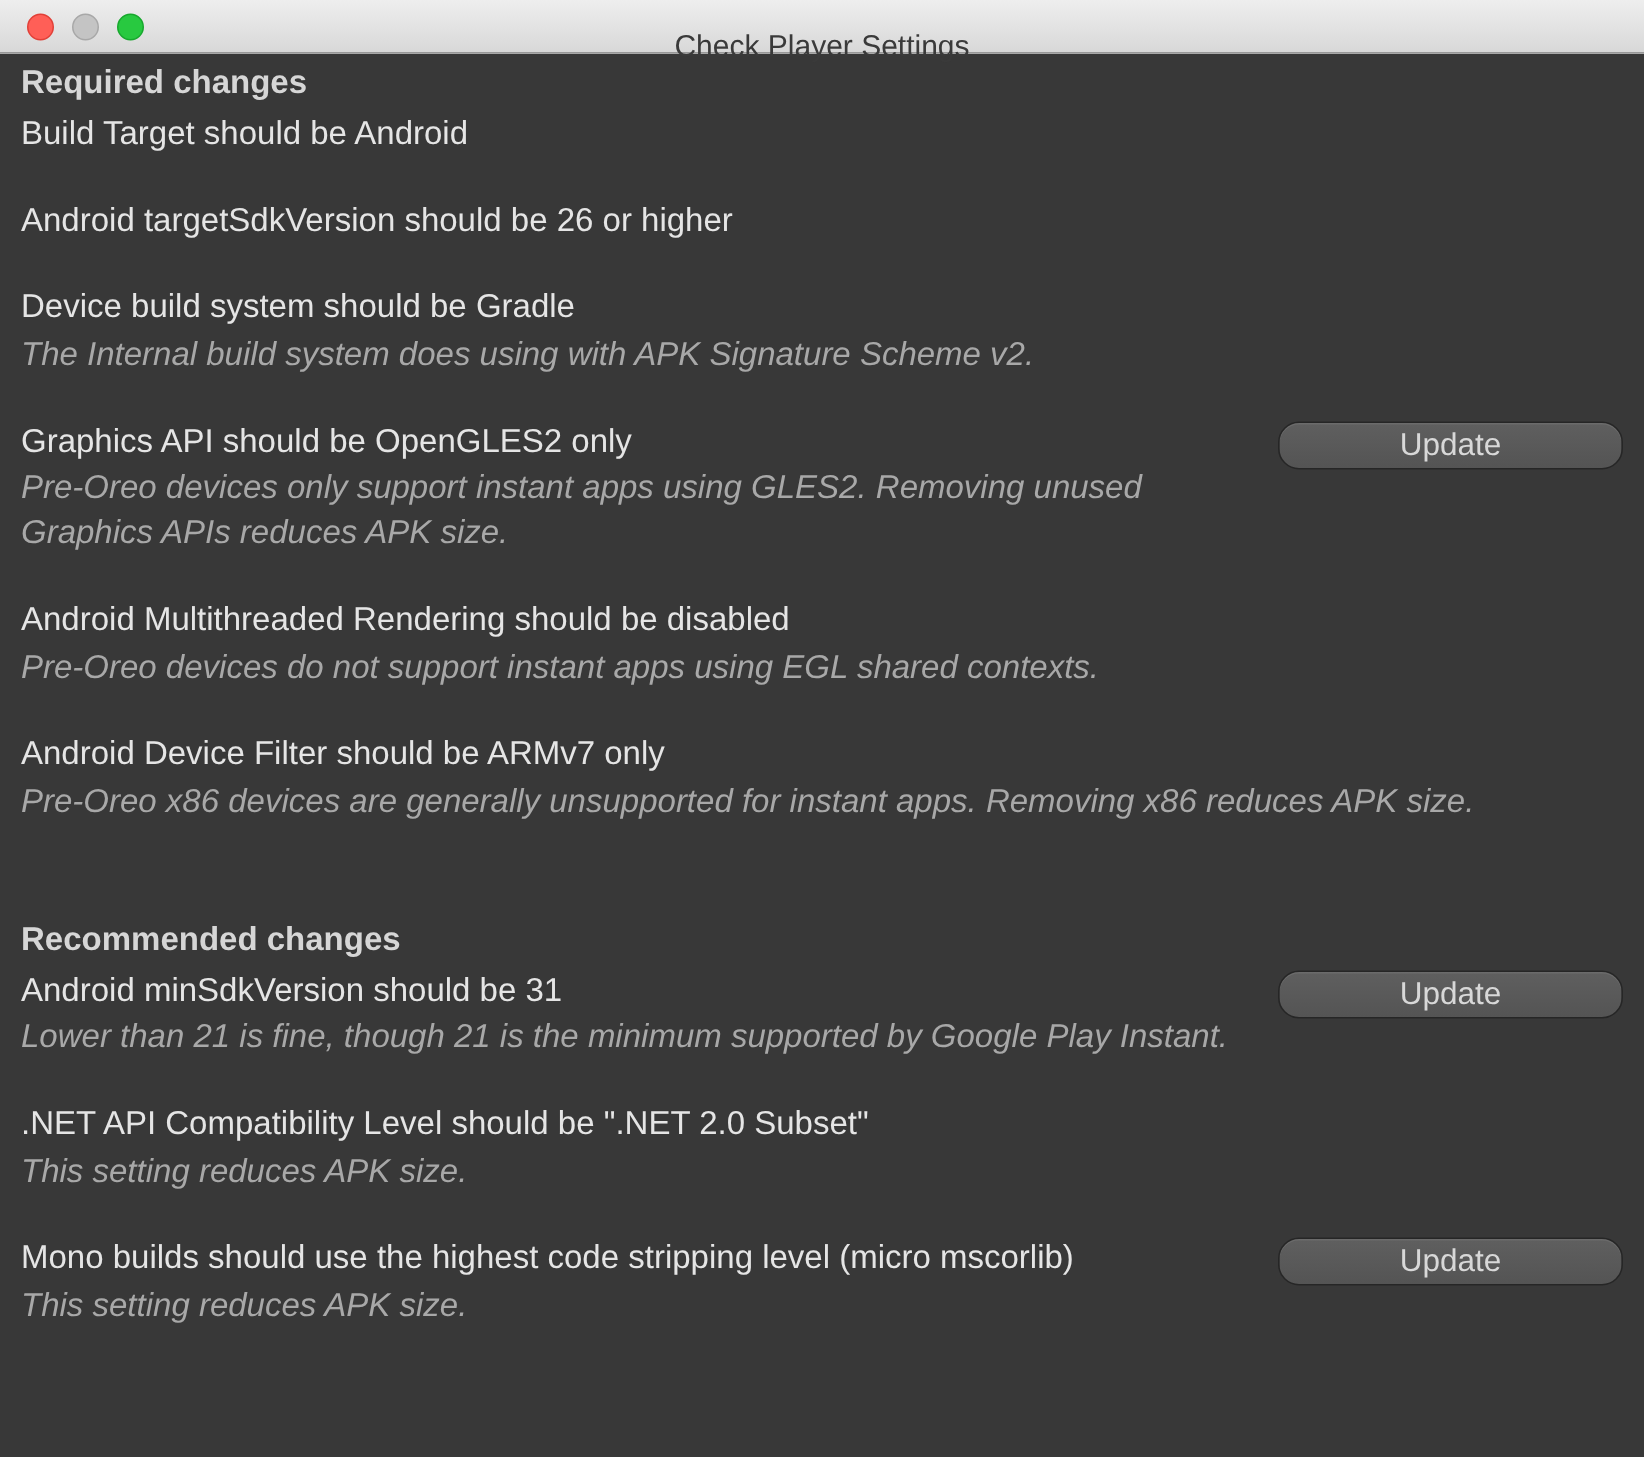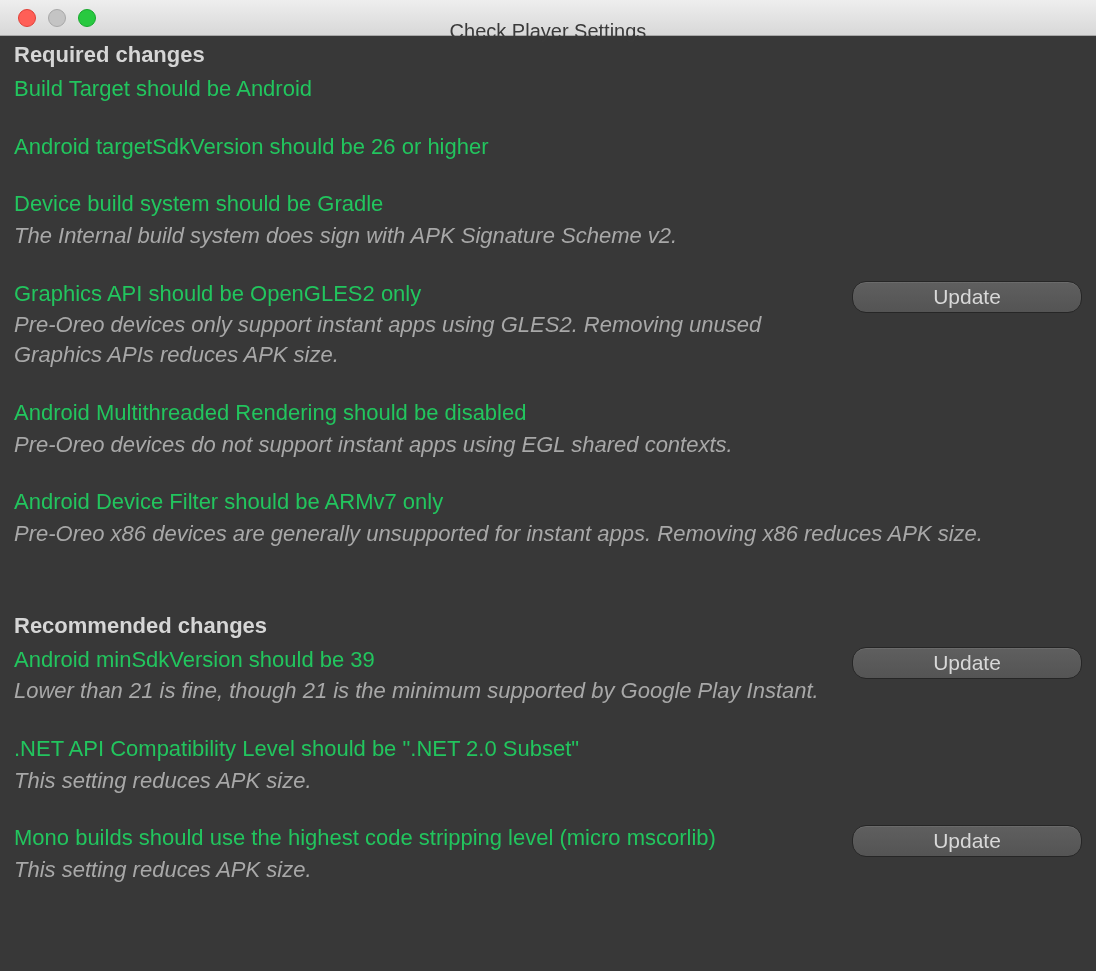--- a/index.html
+++ b/index.html
@@ -59,21 +59,21 @@
       margin-bottom: 28px;
       display: flex;
       align-items: flex-start;
       gap: 16px;
     }
     .item-body {
       flex: 1;
     }
     .item-title {
       font-size: 22px;
-      color: #22c55e;
+      color: #e5e5e5;
       font-weight: 400;
       line-height: 1.35;
     }
     .item-note {
       font-size: 22px;
       color: #a8a8a8;
       font-style: italic;
       font-weight: 400;
       line-height: 1.35;
       margin-top: 2px;
@@ -123,21 +123,21 @@
 
   <div class="item">
     <div class="item-body">
       <div class="item-title">Android targetSdkVersion should be 26 or higher</div>
     </div>
   </div>
 
   <div class="item">
     <div class="item-body">
       <div class="item-title">Device build system should be Gradle</div>
-      <div class="item-note">The Internal build system does sign with APK Signature Scheme v2.</div>
+      <div class="item-note">The Internal build system does using with APK Signature Scheme v2.</div>
     </div>
   </div>
 
   <div class="item">
     <div class="item-body">
       <div class="item-title">Graphics API should be OpenGLES2 only</div>
       <div class="item-note">Pre-Oreo devices only support instant apps using GLES2. Removing unused Graphics APIs reduces APK size.</div>
     </div>
     <div class="btn">Update</div>
   </div>
@@ -155,21 +155,21 @@
       <div class="item-note">Pre-Oreo x86 devices are generally unsupported for instant apps. Removing x86 reduces APK size.</div>
     </div>
   </div>
 
   <div class="section-gap"></div>
 
   <div class="section-heading">Recommended changes</div>
 
   <div class="item">
     <div class="item-body">
-      <div class="item-title">Android minSdkVersion should be 39</div>
+      <div class="item-title">Android minSdkVersion should be 31</div>
       <div class="item-note">Lower than 21 is fine, though 21 is the minimum supported by Google Play Instant.</div>
     </div>
     <div class="btn">Update</div>
   </div>
 
   <div class="item">
     <div class="item-body">
       <div class="item-title">.NET API Compatibility Level should be ".NET 2.0 Subset"</div>
       <div class="item-note">This setting reduces APK size.</div>
     </div>

